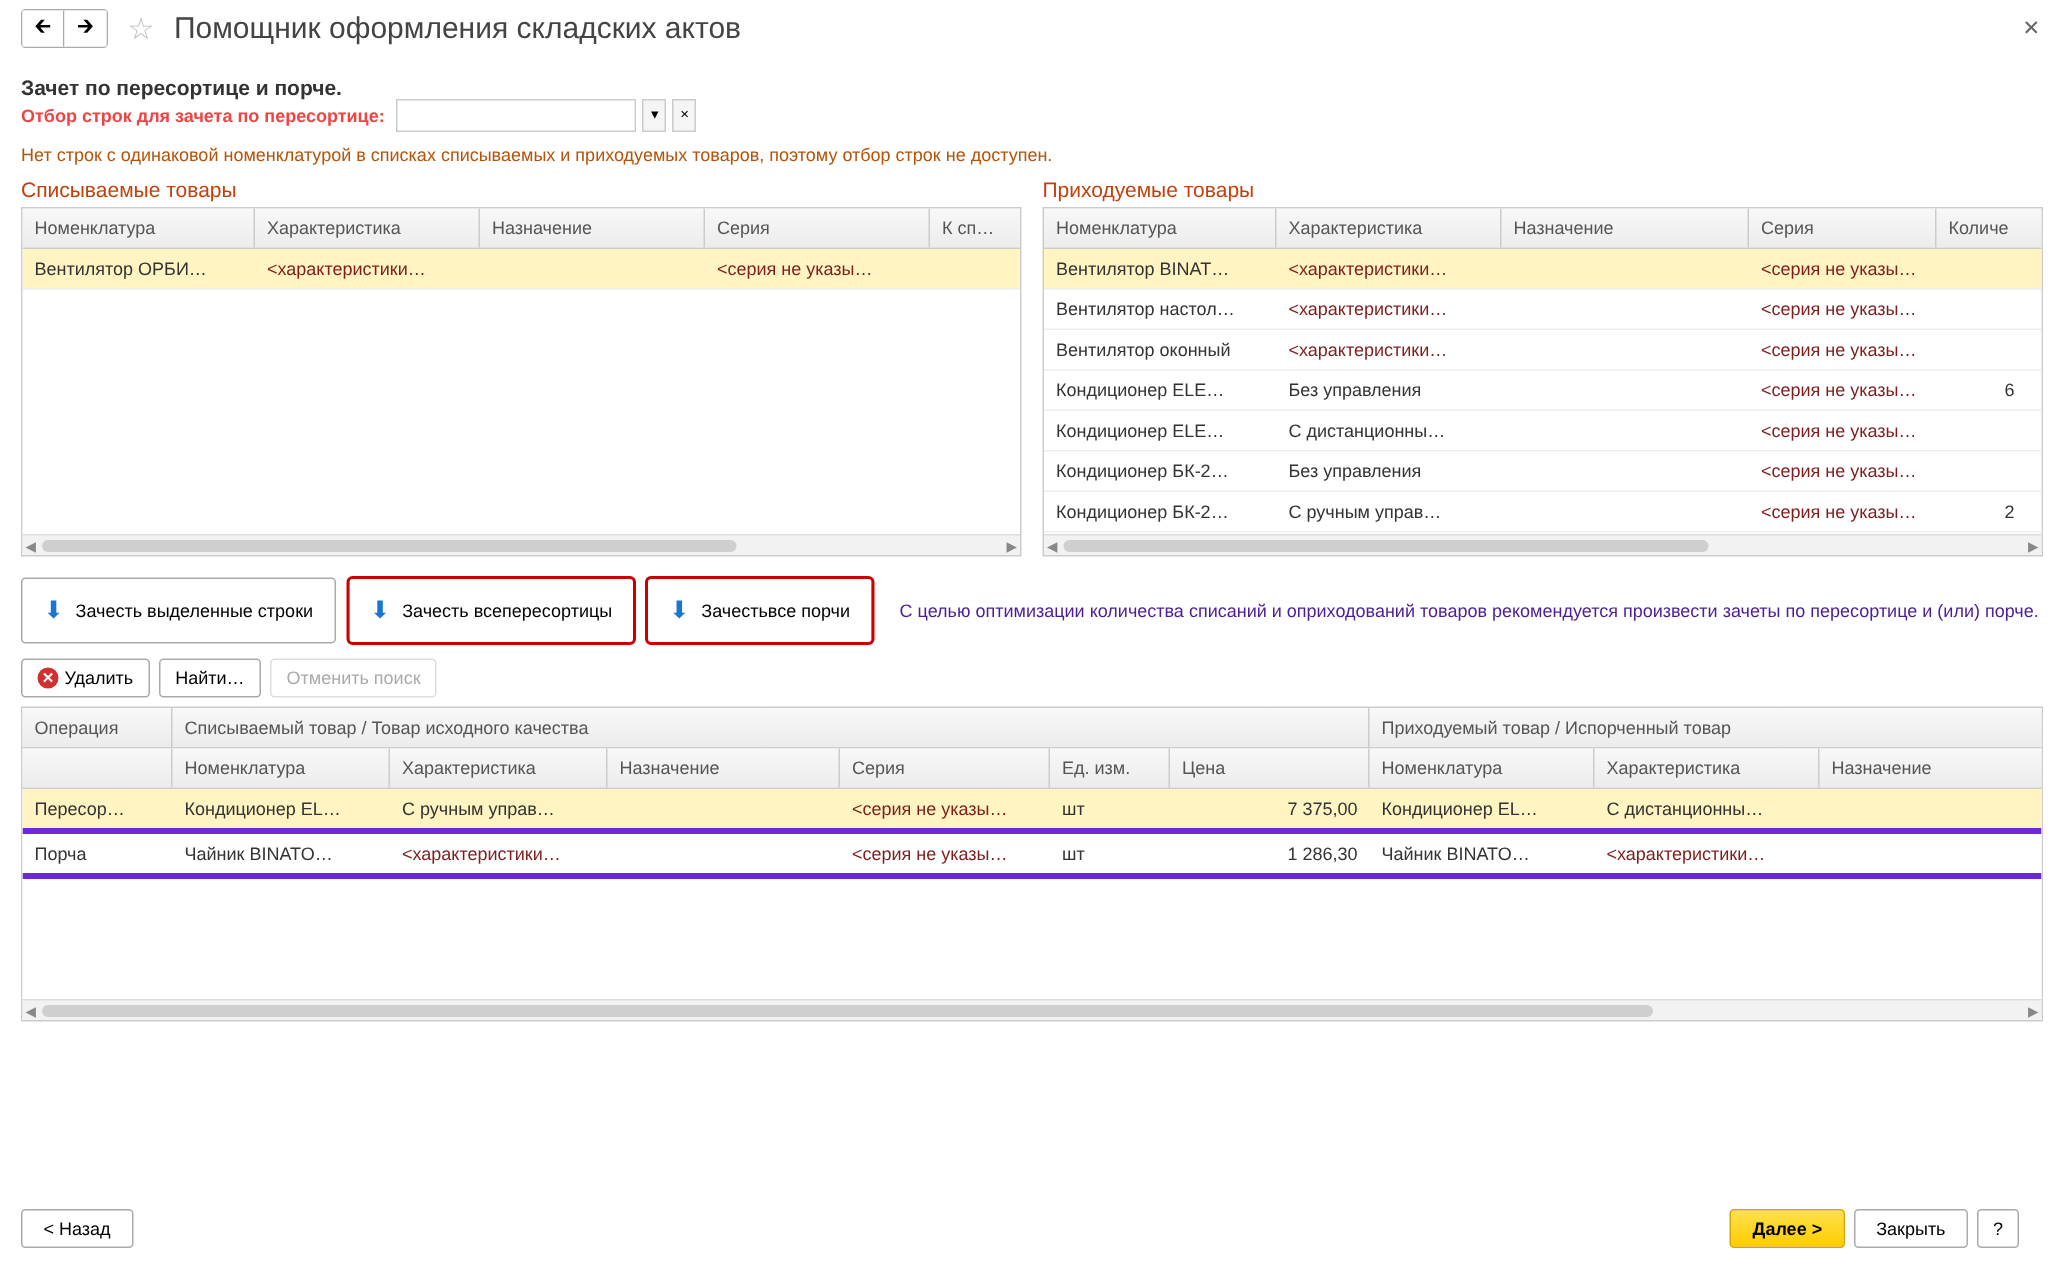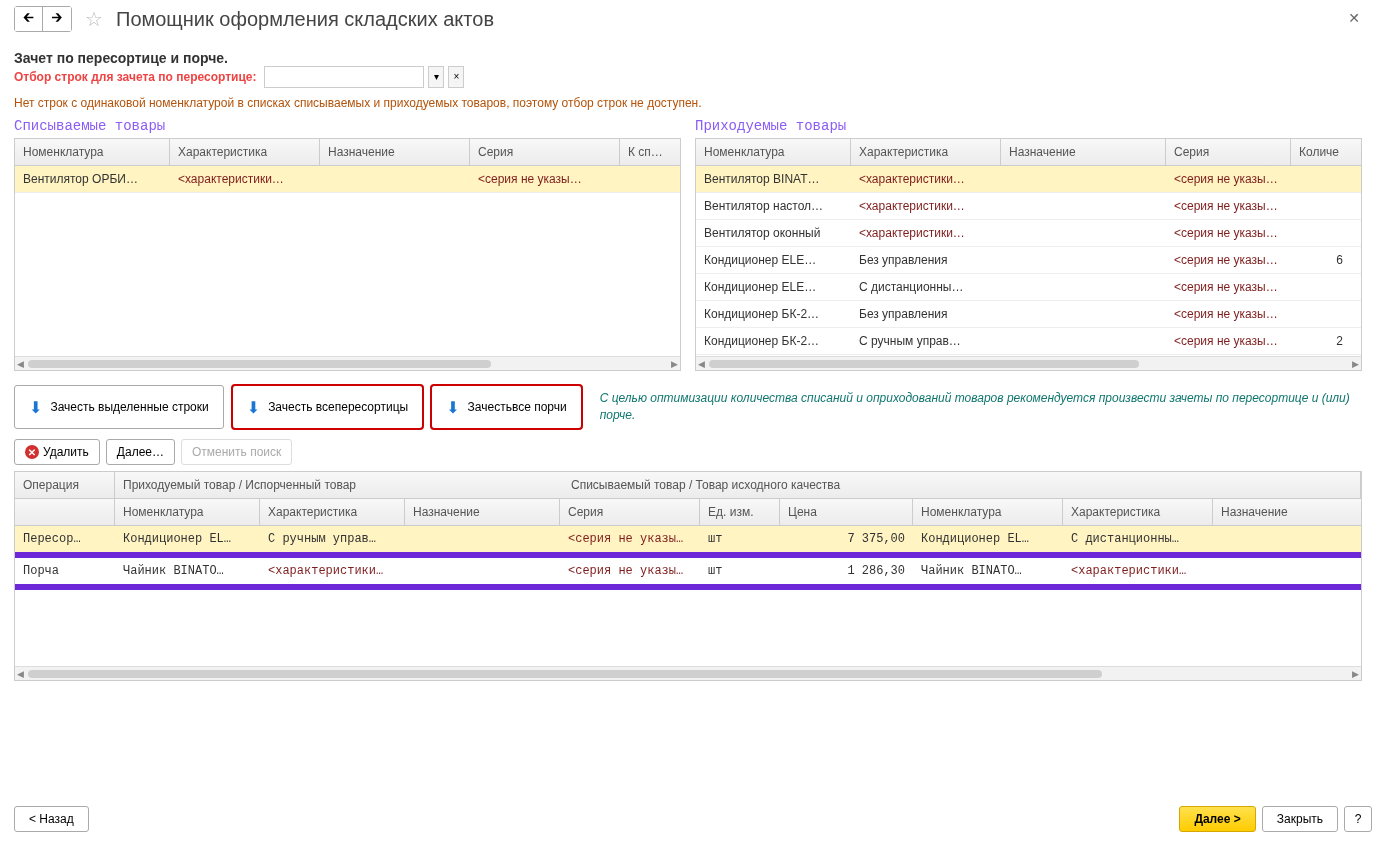--- a/index.html
+++ b/index.html
@@ -14,56 +14,56 @@
   .close-x { position: absolute; top: 10px; right: 16px; font-size: 14px; color: #666; cursor: pointer; }
   .content { padding: 0 14px; }
   .subtitle { font-weight: bold; font-size: 14px; margin: 16px 0 0 0; }
   .filter-row { display: flex; align-items: center; gap: 4px; margin-bottom: 8px; }
   .filter-label { color: #ef4444; margin-right: 4px; font-weight: bold; }
   .filter-input { width: 160px; height: 22px; border: 1px solid #ccc; background: #fff; }
   .filter-btn { width: 16px; height: 22px; border: 1px solid #ccc; background: #f5f5f5; font-size: 10px; line-height: 1; display: flex; align-items: center; justify-content: center; cursor: pointer; }
   .info-msg { color: #b45309; margin-bottom: 8px; font-size: 12px; }
   .two-panes { display: flex; gap: 14px; }
   .pane { flex: 1; min-width: 0; }
-  .pane-title { color: #8b5cf6; font-size: 14px; margin-bottom: 4px; font-family: Liberation Mono, monospace; }
+  .pane-title { color: #c2410c; font-size: 14px; margin-bottom: 4px; }
   .grid { border: 1px solid #ccc; overflow: hidden; }
   .grid-header, .grid-row { display: flex; }
   .grid-header { background: linear-gradient(#f8f8f8, #ececec); border-bottom: 1px solid #ccc; }
   .gh-cell { padding: 6px 8px; border-right: 1px solid #ccc; color: #555; font-size: 12px; white-space: nowrap; overflow: hidden; text-overflow: ellipsis; }
   .grid-body { height: 190px; overflow-y: auto; background: #fff; }
   .grid-row { border-bottom: 1px solid #eee; }
   .grid-row.selected { background: #fff4c2; }
   .gd-cell { padding: 6px 8px; white-space: nowrap; overflow: hidden; text-overflow: ellipsis; font-size: 12px; }
   .placeholder { color: #7f1d1d; }
   .hscroll { height: 14px; background: #f2f2f2; border-top: 1px solid #ddd; display: flex; align-items: center; padding: 0 2px; }
   .hscroll .thumb { height: 8px; background: #cfcfcf; border-radius: 4px; }
   .btn-row { display: flex; gap: 8px; align-items: center; margin: 14px 0 10px 0; }
   .btn { display: flex; align-items: center; gap: 8px; padding: 6px 14px; border: 1px solid #aaa; border-radius: 3px; background: #fff; cursor: pointer; font-size: 12px; height: 44px; }
   .btn.big { min-width: 120px; justify-content: center; text-align: center; }
   .btn.red-outline { outline: 2px solid #c00; outline-offset: -1px; }
   .btn.yellow-outline { outline: 2px solid #e6b800; outline-offset: -1px; }
   .arrow-icon { color: #1976d2; font-size: 16px; }
   .btn-text { display: flex; flex-direction: row; line-height: 1.2; align-items: center; }
-  .hint-text { flex: 1; color: #0f766e; font-size: 12px; padding-left: 10px; line-height: 1.4; font-style: italic; }
+  .hint-text { flex: 1; color: #4c1d95; font-size: 12px; padding-left: 10px; line-height: 1.4; }
   .section-title { color: #00a651; font-size: 14px; margin: 4px 0 8px 0; }
   .toolbar { display: flex; gap: 6px; margin-bottom: 6px; }
   .tbtn { display: flex; align-items: center; gap: 4px; padding: 4px 10px; border: 1px solid #aaa; border-radius: 3px; background: #fff; cursor: pointer; font-size: 12px; height: 26px; }
   .tbtn.disabled { color: #aaa; border-color: #ddd; }
   .del-icon { width: 14px; height: 14px; background: #d32f2f; border-radius: 50%; color: #fff; display: flex; align-items: center; justify-content: center; font-size: 10px; font-weight: bold; }
   .bottom-grid { border: 1px solid #ccc; }
   .bg-header1, .bg-header2, .bg-row { display: flex; }
   .bg-header1 { background: linear-gradient(#f8f8f8, #ececec); border-bottom: 1px solid #ccc; }
   .bg-header2 { background: linear-gradient(#f8f8f8, #ececec); border-bottom: 1px solid #ccc; }
   .bgh-cell { padding: 6px 8px; border-right: 1px solid #ccc; color: #555; font-size: 12px; white-space: nowrap; overflow: hidden; }
   .bg-body { height: 140px; background: #fff; overflow-y: auto; }
-  .bg-row { border-bottom: 6px solid #6d28d9; font-family: Liberation Mono, monospace; }
+  .bg-row { border-bottom: 4px solid #6d28d9; }
   .bg-row.selected { background: #fff4c2; }
   .bgd-cell { padding: 6px 8px; white-space: nowrap; overflow: hidden; text-overflow: ellipsis; font-size: 12px; }
   .right-align { text-align: right; }
-  .footer { position: absolute; bottom: 0; left: 0; right: 0; padding: 10px 4px 14px 14px; display: flex; align-items: center; }
+  .footer { position: absolute; bottom: 0; left: 0; right: 0; padding: 10px 30px 14px 14px; display: flex; align-items: center; }
   .footer-left { }
   .footer-right { margin-left: auto; display: flex; gap: 6px; }
   .fbtn { padding: 5px 14px; border: 1px solid #aaa; border-radius: 3px; background: #fff; cursor: pointer; font-size: 12px; height: 26px; }
   .fbtn.primary { background: linear-gradient(#ffe14d, #ffcc00); border-color: #d4a800; font-weight: bold; }
   .fbtn.sq { width: 28px; text-align: center; padding: 5px 0; }
 </style>
 </head>
 <body>
 
 <div class="window">
@@ -209,29 +209,29 @@
       </button>
       <div class="hint-text">С целью оптимизации количества списаний и оприходований товаров рекомендуется произвести зачеты по пересортице и (или) порче.</div>
     </div>
 
 
     <div class="toolbar">
       <button class="tbtn">
         <span class="del-icon">✕</span>
         <span>Удалить</span>
       </button>
-      <button class="tbtn">Далее…</button>
+      <button class="tbtn">Найти…</button>
       <button class="tbtn disabled">Отменить поиск</button>
     </div>
 
     <div class="bottom-grid">
       <div class="bg-header1">
         <div class="bgh-cell" style="width:100px">Операция</div>
+        <div class="bgh-cell" style="width:798px">Списываемый товар / Товар исходного качества</div>
         <div class="bgh-cell" style="flex:1;border-right:none">Приходуемый товар / Испорченный товар</div>
-        <div class="bgh-cell" style="width:798px">Списываемый товар / Товар исходного качества</div>
       </div>
       <div class="bg-header2">
         <div class="bgh-cell" style="width:100px"></div>
         <div class="bgh-cell" style="width:145px">Номенклатура</div>
         <div class="bgh-cell" style="width:145px">Характеристика</div>
         <div class="bgh-cell" style="width:155px">Назначение</div>
         <div class="bgh-cell" style="width:140px">Серия</div>
         <div class="bgh-cell" style="width:80px">Ед. изм.</div>
         <div class="bgh-cell" style="width:133px">Цена</div>
         <div class="bgh-cell" style="width:150px">Номенклатура</div>

